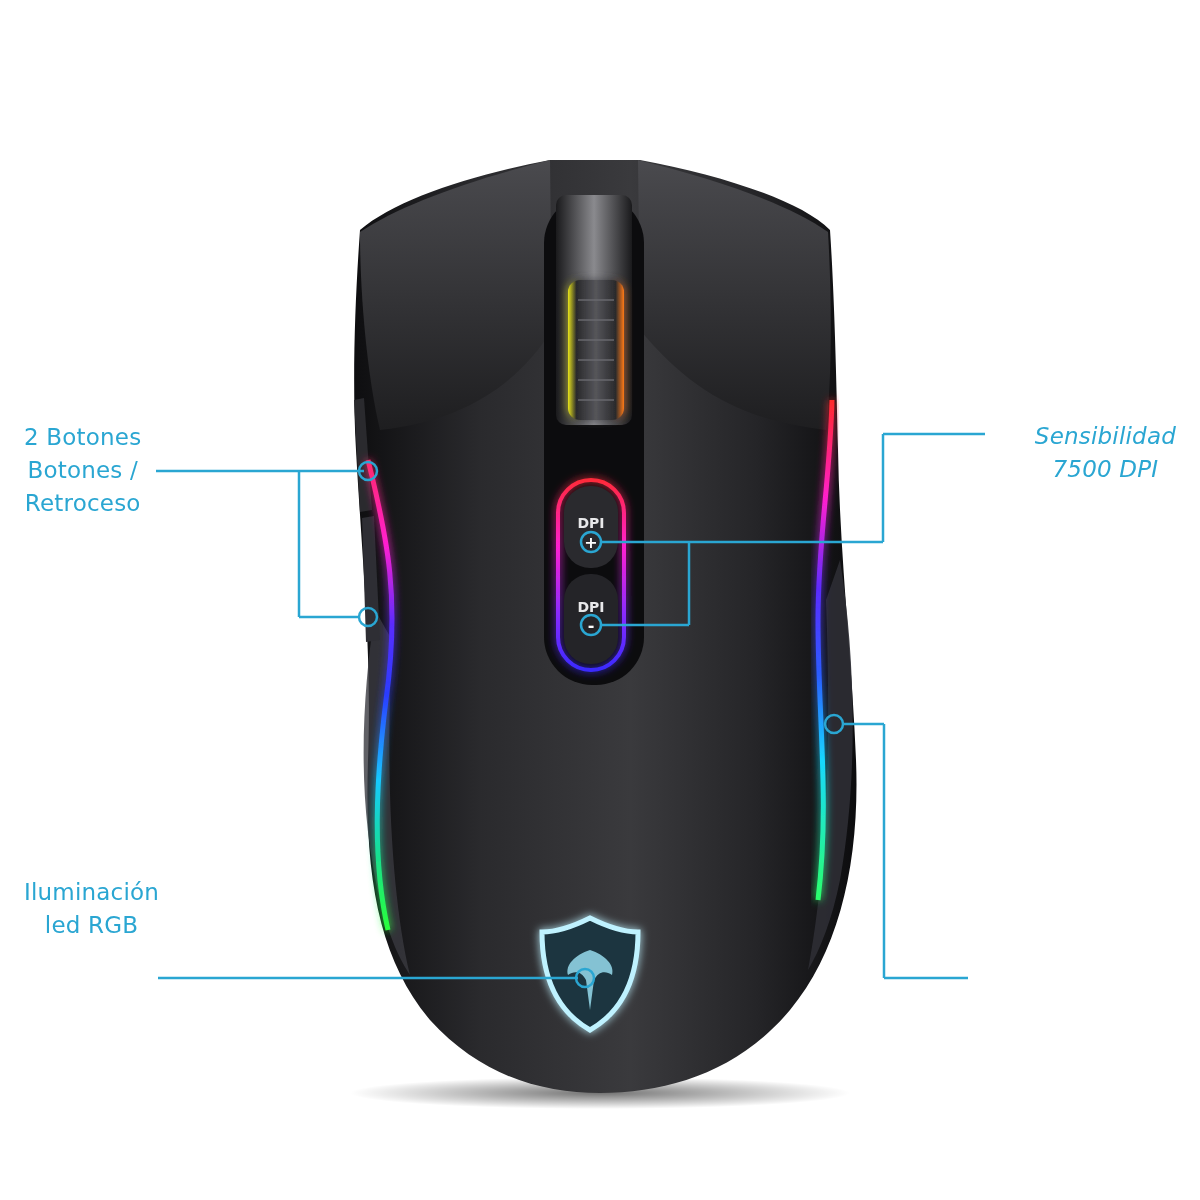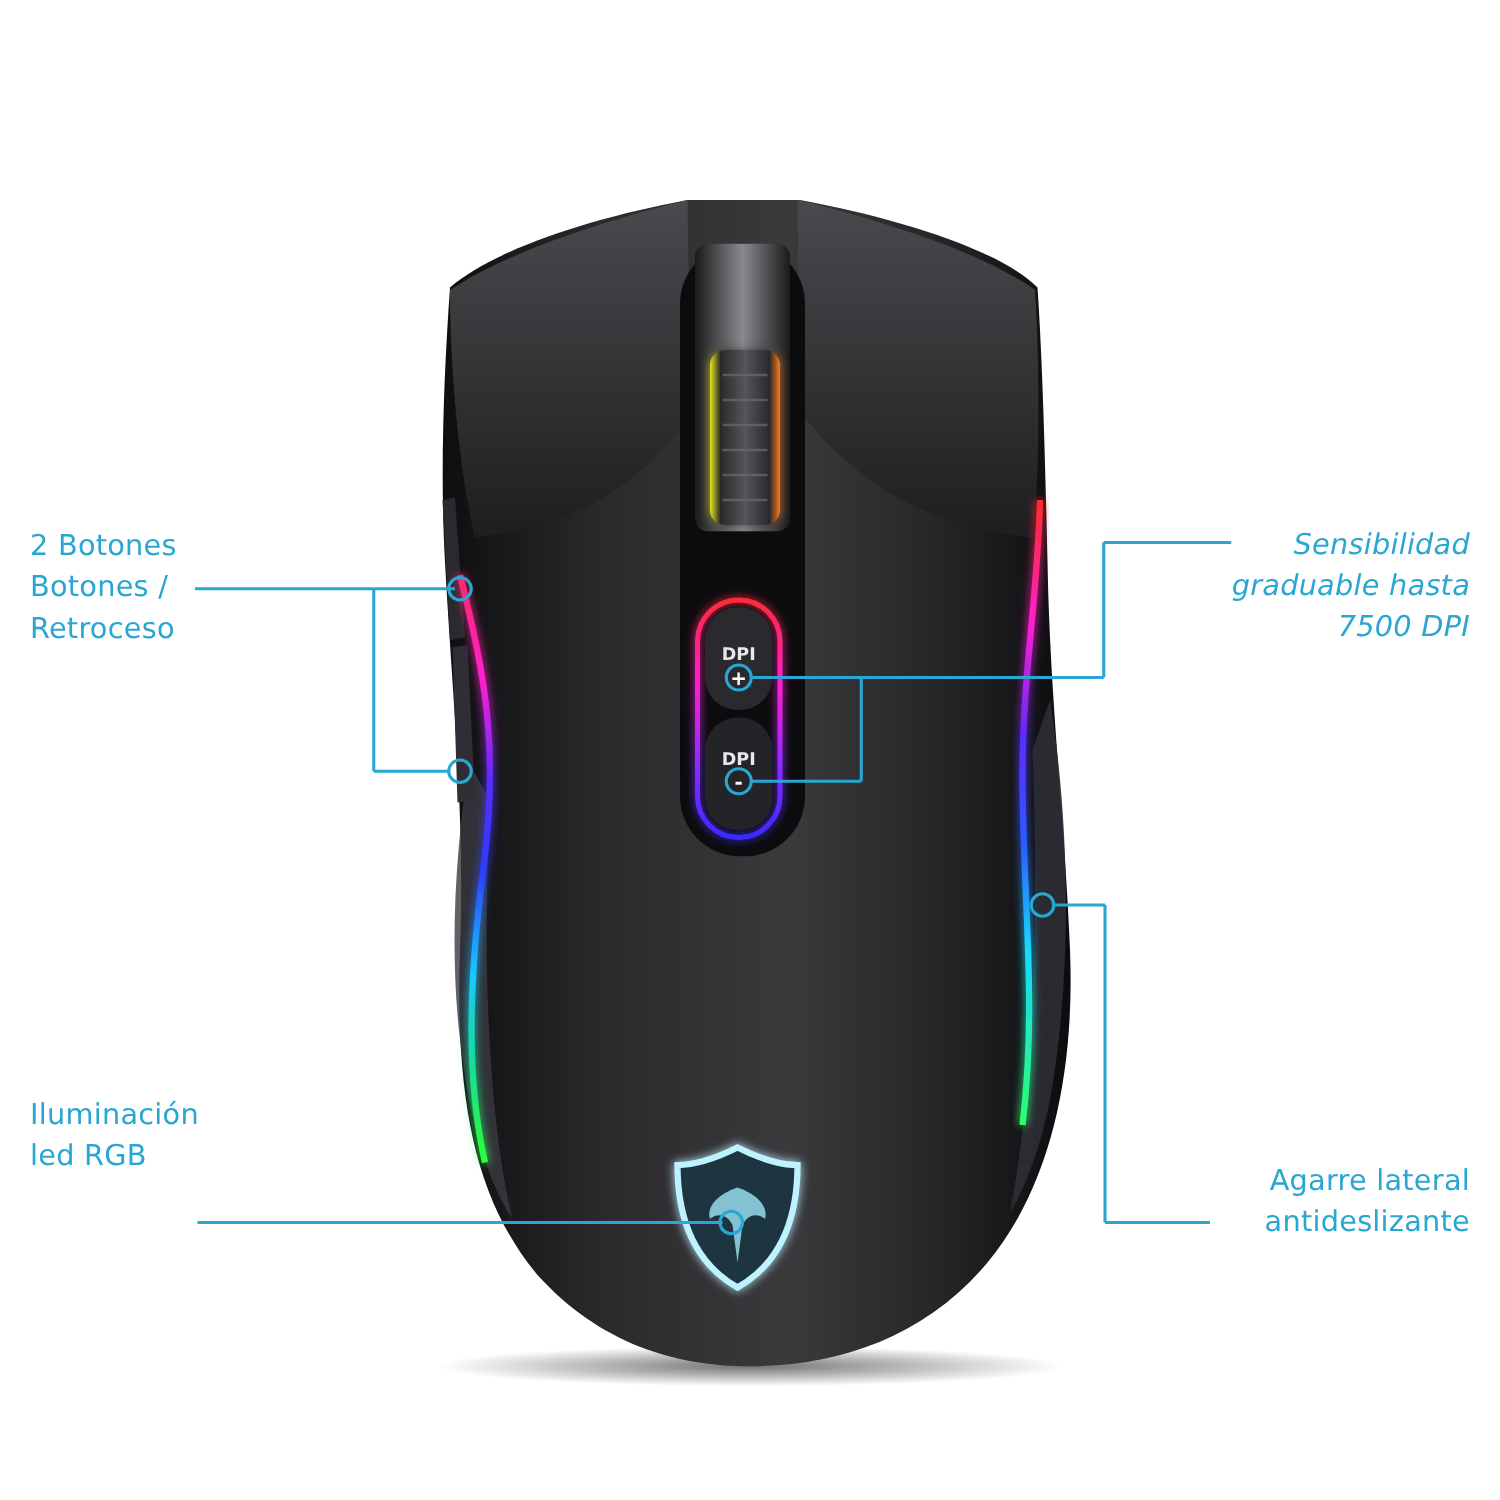--- a/index.html
+++ b/index.html
@@ -1,19 +1,19 @@
 <!DOCTYPE html>
 <html><head>
 <meta charset="utf-8">
 <style>
   html, body { margin: 0; padding: 0; background: #ffffff; }
   body { width: 1200px; height: 1200px; position: relative; overflow: hidden; font-family: "DejaVu Sans", "Liberation Sans", sans-serif; }
   .stage { position: absolute; left: 0; top: 0; width: 1200px; height: 1200px; }
   .label { position: absolute; color: #2aa6d2; font-size: 23px; line-height: 33px; letter-spacing: 0.2px; font-weight: 500; }
-  .label .ln { display: block; white-space: nowrap; }
+  .label .ln { display: block; white-space: nowrap; text-align: center; }
   .label.right { text-align: right; }
   svg.art { position: absolute; left: 0; top: 0; }
 </style>
 </head>
 <body>
 
 <div class="stage">
 
   <svg class="art" width="1200" height="1200" viewBox="0 0 1200 1200">
     <defs>
@@ -152,26 +152,21 @@
   </svg>
 
   <div class="label" style="left:24px; top:421px;">
     <span class="ln">2 Botones</span>
     <span class="ln">Botones /</span>
     <span class="ln">Retroceso</span>
   </div>
 
   <div class="label right" style="right:24px; top:420px;font-style:italic;">
     <span class="ln">Sensibilidad</span>
-    <span class="ln">graduable hasta</span>
     <span class="ln">7500 DPI</span>
   </div>
 
   <div class="label" style="left:24px; top:876px;">
     <span class="ln">Iluminación</span>
     <span class="ln">led RGB</span>
   </div>
 
-  <div class="label right" style="right:24px; top:929px;">
-    <span class="ln">Agarre lateral</span>
-    <span class="ln">antideslizante</span>
-  </div>
 </div>
 
 </body></html>

